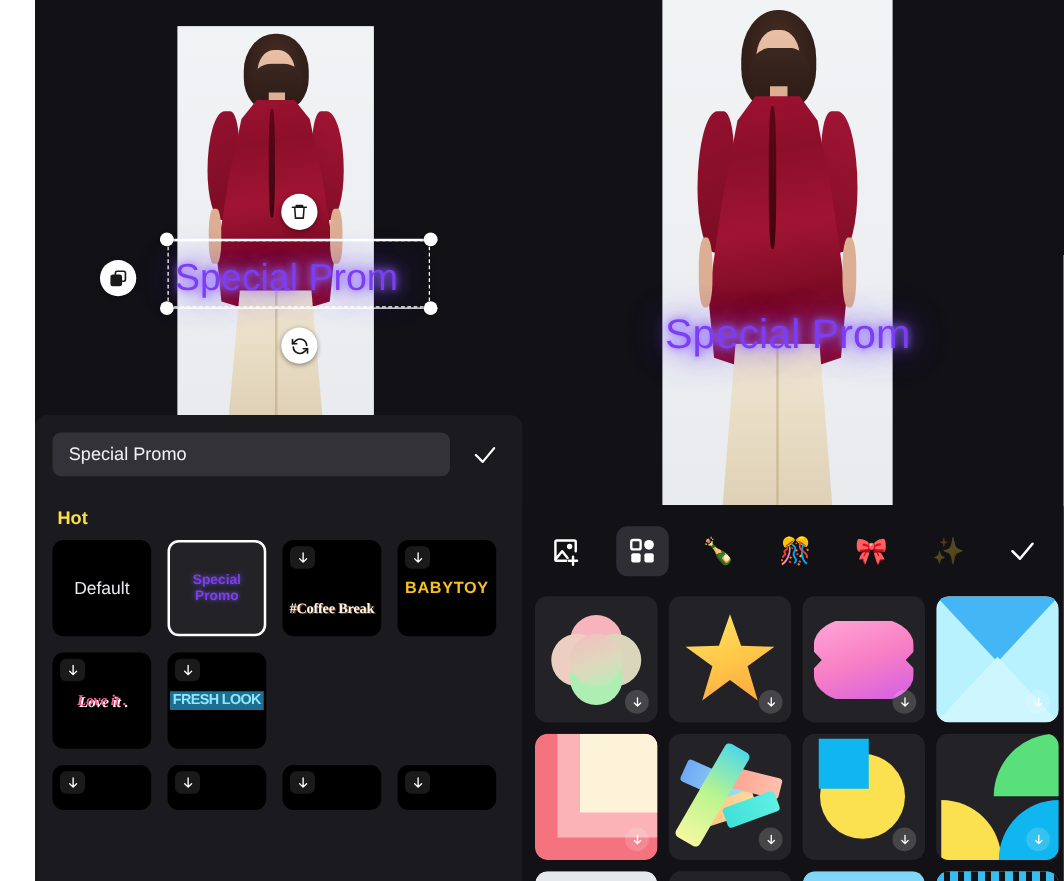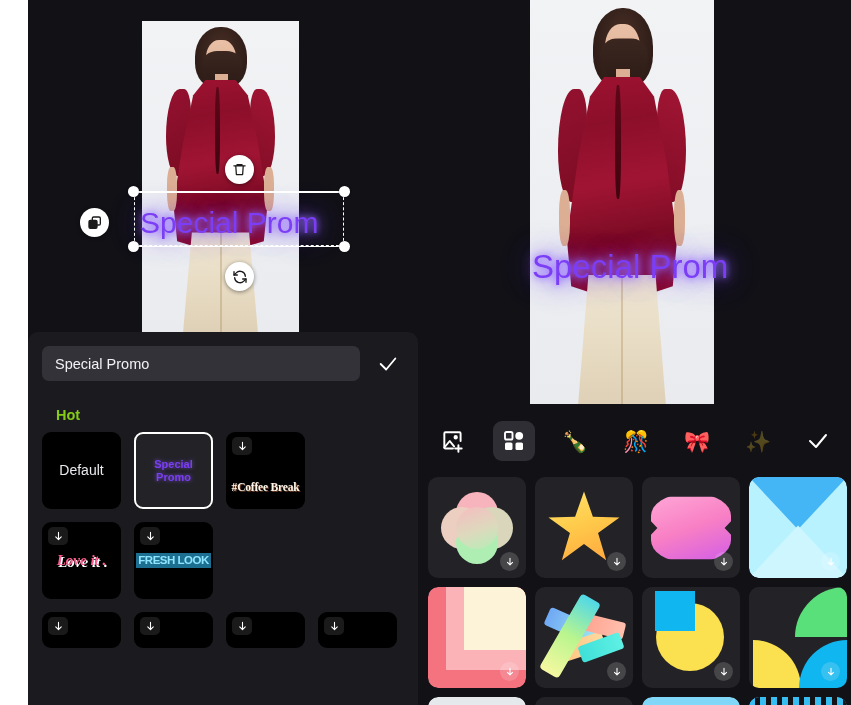--- a/index.html
+++ b/index.html
@@ -135,21 +135,21 @@
   .check-btn { width:28px; height:28px; display:flex; align-items:center; justify-content:center; }
 
   .tabs { display:flex; gap:28px; padding:6px 0 0 14px; border-bottom:1px solid #2a2a30; }
   .tab { position:relative; padding:6px 0 12px 0; font-size:14.5px; color:#8e8e98; cursor:pointer; }
   .tab.active { color:#ffffff; font-weight:bold; }
   .tab.active::after {
     content:""; position:absolute; left:0; right:6px; bottom:4px; height:3px;
     background:#16b9c6; border-radius:2px;
   }
 
-  .section-title { padding:14px 0 9px 28px; font-size:14.5px; font-weight:bold; color:#84cc16; }
+  .section-title { padding:14px 0 9px 18px; font-size:14.5px; font-weight:bold; color:#fde047; }
 
   .tpl-grid {
     display:grid; grid-template-columns:repeat(4, 79px); gap:13px;
     padding:0 0 0 14px;
   }
   .tpl-card {
     position:relative; height:77px; border-radius:9px; background:#000000;
     display:flex; align-items:center; justify-content:center; overflow:hidden;
     cursor:pointer;
   }
@@ -166,21 +166,21 @@
                  text-shadow:0 0 4px rgba(140,90,255,.7); }
   .lbl-coffee  { color:#fdf6ea; font-family:"Liberation Serif", serif;
                  font-weight:bold; font-size:11.5px; letter-spacing:-.2px;
                  text-shadow:1px 1px 0 #6a3a22;margin-top:34px; }
   .lbl-babytoy { color:#f5c020; font-family:"Liberation Sans", sans-serif;
                  font-weight:bold; font-size:13px; letter-spacing:.5px; }
   .lbl-okay    { color:#fbf3e4; font-family:"Liberation Serif", serif;
                  font-weight:bold; font-style:italic; font-size:17px;
                  text-shadow:2px 2px 0 #000; }
   .lbl-loveit  { color:#ff5d8f; font-family:"Liberation Serif", serif;
-                 font-weight:bold; font-style:italic; font-size:15px;
+                 font-weight:bold; font-style:italic; font-size:12px;
                  text-shadow:1.5px 1.5px 0 #fff; }
   .lbl-fresh   { color:#8fe6ff; font-weight:bold; font-size:11.5px;
                  letter-spacing:-.5px; background:#1d6f91; padding:1px 2px; }
   .lbl-excl    { color:#f37ba8; font-size:8.5px; font-weight:bold; letter-spacing:.2px; }
 
   
   .sticker-panel {
     position:absolute; left:418px; top:405px; width:433px; height:300px;
     background:#121116;
   }
@@ -406,20 +406,28 @@
         <span class="tpl-label lbl-promo">Special Promo</span>
       </div>
       <div class="tpl-card">
         <div class="dl-badge">
           <svg width="11" height="11" viewBox="0 0 24 24" fill="none" stroke="#fff" stroke-width="2.4" stroke-linecap="round" stroke-linejoin="round">
               <path d="M12 3v14M6 13l6 6 6-6"></path>
             </svg>
         </div>
         <span class="tpl-label lbl-coffee">#Coffee Break</span>
       </div>
+      <div class="tpl-card">
+        <div class="dl-badge">
+          <svg width="11" height="11" viewBox="0 0 24 24" fill="none" stroke="#fff" stroke-width="2.4" stroke-linecap="round" stroke-linejoin="round">
+              <path d="M12 3v14M6 13l6 6 6-6"></path>
+            </svg>
+        </div>
+        <span class="tpl-label lbl-babytoy">BABYTOY</span>
+      </div>
     </div>
 
     <div class="tpl-grid" style="margin-top:13px;">
       <div class="tpl-card">
         <div class="dl-badge">
           <svg width="11" height="11" viewBox="0 0 24 24" fill="none" stroke="#fff" stroke-width="2.4" stroke-linecap="round" stroke-linejoin="round">
               <path d="M12 3v14M6 13l6 6 6-6"></path>
             </svg>
         </div>
         <span class="tpl-label lbl-loveit">Love it .</span>

